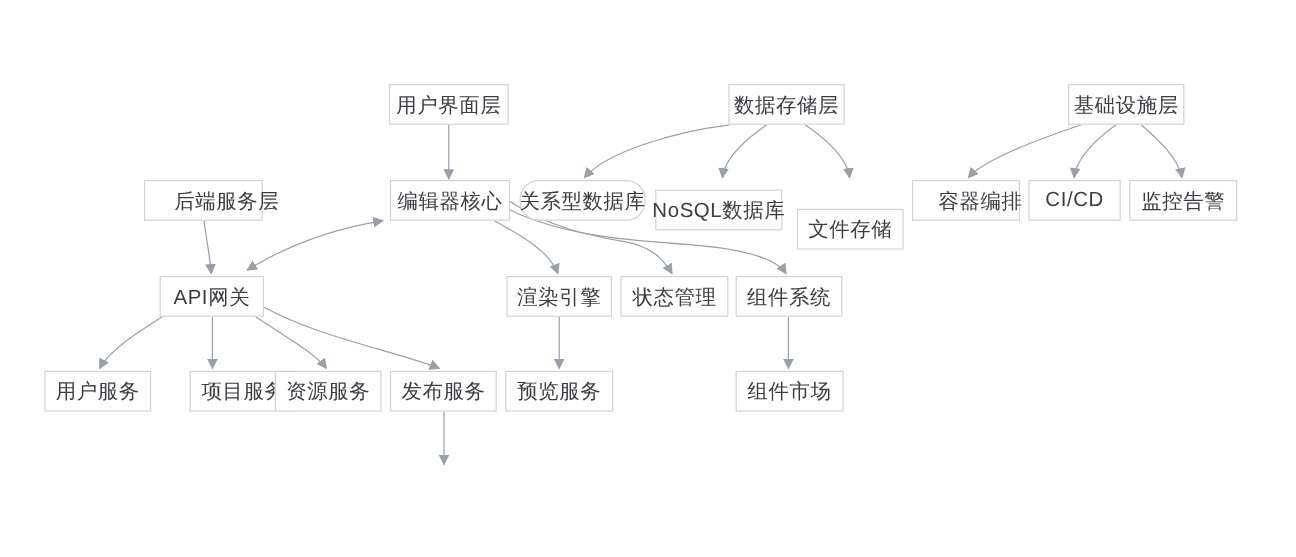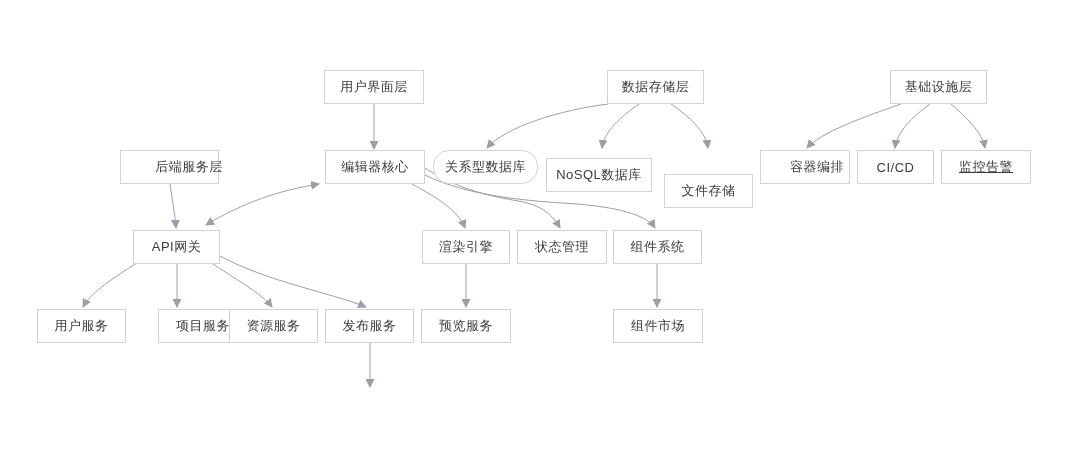--- a/index.html
+++ b/index.html
@@ -32,21 +32,21 @@
     stroke: var(--edge-color);
     stroke-width: 1;
   }
   .arrowhead { fill: var(--edge-color); }
   .node {
     position: absolute;
     height: 34px;
     background: var(--node-fill);
     border: 1px solid var(--node-border);
     color: var(--node-text);
-    font-size: 13px;
+    font-size: 17px;
     display: flex;
     align-items: center;
     justify-content: center;
     white-space: nowrap;
     letter-spacing: 0.5px;
   }
 </style>
 </head>
 <body>
 
@@ -83,21 +83,21 @@
   <div class="node" style="left:607px; top:70px; width:97px;">数据存储层</div>
   <div class="node" style="left:890px; top:70px; width:97px;">基础设施层</div>
 
   <div class="node" style="left:120px; top:150px; width:99px;padding-left:39px;">后端服务层</div>
   <div class="node" style="left:325px; top:150px; width:100px;">编辑器核心</div>
   <div class="node" style="left:433px; top:150px; width:105px;border-radius:16px;">关系型数据库</div>
   <div class="node" style="left:546px; top:158px; width:106px;">NoSQL数据库</div>
   <div class="node" style="left:664px; top:150px; width:89px;margin-top:24px;">文件存储</div>
   <div class="node" style="left:760px; top:150px; width:90px;padding-left:24px;">容器编排</div>
   <div class="node" style="left:857px; top:150px; width:77px;">CI/CD</div>
-  <div class="node" style="left:941px; top:150px; width:90px;text-decoration:underline;">监控告警</div>
+  <div class="node" style="left:941px; top:150px; width:90px;">监控告警</div>
 
   <div class="node" style="left:133px; top:230px; width:87px;text-align:right;">API网关</div>
   <div class="node" style="left:422px; top:230px; width:88px;">渲染引擎</div>
   <div class="node" style="left:517px; top:230px; width:90px;">状态管理</div>
   <div class="node" style="left:613px; top:230px; width:89px;">组件系统</div>
 
   <div class="node" style="left:37px; top:309px; width:89px;">用户服务</div>
   <div class="node" style="left:133px; top:309px; width:90px;margin-left:25px;">项目服务</div>
   <div class="node" style="left:229px; top:309px; width:89px;">资源服务</div>
   <div class="node" style="left:325px; top:309px; width:89px;">发布服务</div>

